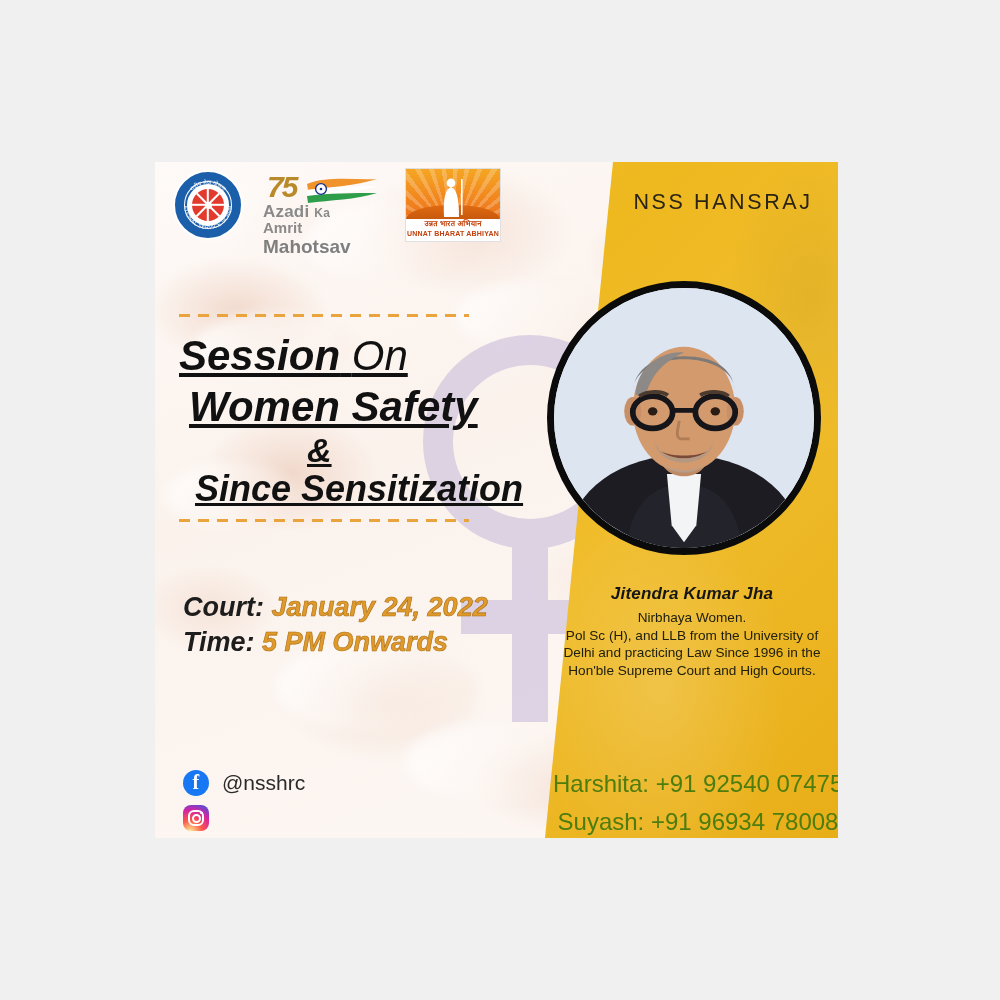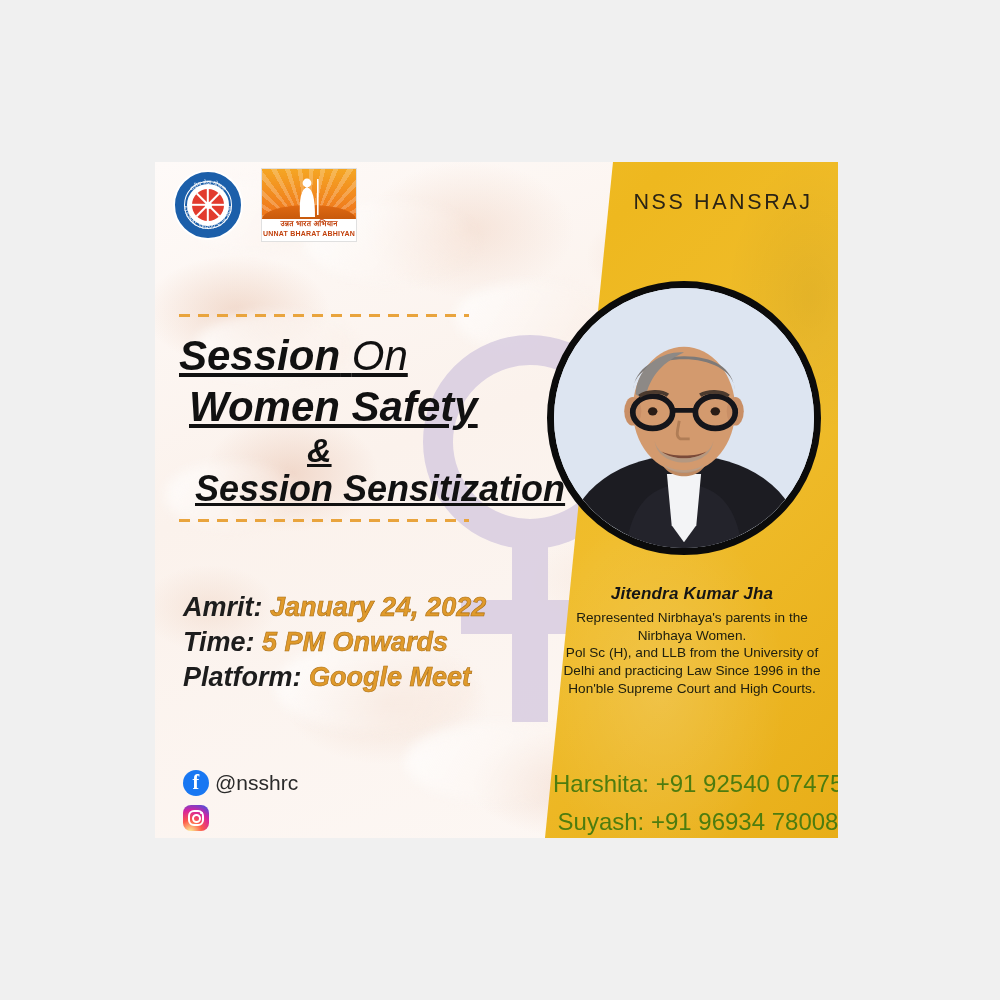--- a/index.html
+++ b/index.html
@@ -122,21 +122,21 @@
   .h3{ font-size:34px; font-weight:800; padding-left:136px; margin-top:2px; }
   .h4{ font-size:36px; font-weight:800; padding-left:24px; margin-top:2px; }
 
   
   .details{ position:absolute; left:28px; top:428px; font-style:italic; line-height:1.30; }
   .d-row{ font-size:27px; font-weight:800; color:#1d1d1d; white-space:nowrap; }
   .d-val{ color:#e09a2b; -webkit-text-stroke:.6px #a96d13; }
 
   
   .socials{ position:absolute; left:28px; top:608px; }
-  .soc-row{ display:flex; align-items:center; gap:6px; margin-bottom:9px; }
+  .soc-row{ display:flex; align-items:center; gap:13px; margin-bottom:9px; }
   .soc-txt{ font-size:21px; color:#2a2a2a; }
   .fb-ico{ width:26px; height:26px; border-radius:50%; background:#1877f2;
            position:relative; flex:0 0 auto; }
   .fb-ico::after{ content:"f"; position:absolute; left:50%; top:50%;
                   transform:translate(-54%,-52%); color:#fff; font-size:20px;
                   font-weight:800; font-family:"Liberation Serif", serif; }
   .ig-ico{ width:26px; height:26px; border-radius:8px; flex:0 0 auto;
            background:radial-gradient(circle at 28% 104%, #fdf497 0%, #fd5949 36%, #d6249f 66%, #285AEB 100%);
            position:relative; }
   .ig-ico .sq{ position:absolute; left:5px; top:5px; right:5px; bottom:5px;
@@ -210,20 +210,40 @@
           </defs>
           <text font-size="5.4" fill="#ffffff" font-family="Liberation Sans, sans-serif">
             <textPath href="#arcTop" startOffset="50%" text-anchor="middle">राष्ट्रीय सेवा योजना</textPath>
           </text>
           <text font-size="5.1" fill="#ffffff" font-family="Liberation Sans, sans-serif" letter-spacing="0.4">
             <textPath href="#arcBot" startOffset="50%" text-anchor="middle">NATIONAL SERVICE SCHEME</textPath>
           </text>
         </svg>
       </div>
 
+      <div class="azadi">
+        <div class="azadi-75">75</div>
+        <svg class="azadi-flag" viewBox="0 0 74 26">
+          <path d="M2 6 C 22 -2, 48 2, 72 1 C 50 8, 26 9, 3 12 Z" fill="#f0932b"></path>
+          <path d="M2 12 C 24 9, 48 8, 72 8 C 50 15, 26 15, 3 18 Z" fill="#ffffff"></path>
+          <path d="M2 18 C 24 15, 48 15, 72 15 C 50 22, 26 22, 3 25 Z" fill="#2e9e4b"></path>
+          <circle cx="16" cy="11" r="5.4" fill="#ffffff" stroke="#17308f" stroke-width="1.4"></circle>
+          <circle cx="16" cy="11" r="1.3" fill="#17308f"></circle>
+        </svg>
+        <div class="azadi-words">
+          <div class="az-l1">
+            <b>Azadi</b>
+            <span class="az-ka">Ka</span>
+          </div>
+          <div class="az-l2">
+            <span>Amrit</span>
+            <span class="az-mah">Mahotsav</span>
+          </div>
+        </div>
+      </div>
 
       <div class="uba">
         <div class="uba-rays"></div>
         <div class="uba-ground"></div>
         <svg class="uba-fig" viewBox="0 0 26 40">
           <circle cx="11" cy="6" r="4.4" fill="#ffffff"></circle>
           <path d="M11 10 C 5 12, 3 22, 4 40 L 19 40 C 19 22, 17 12, 11 10 Z" fill="#ffffff"></path>
           <rect x="21" y="2" width="1.6" height="36" fill="#ffffff"></rect>
         </svg>
         <div class="uba-cap">
@@ -237,37 +257,33 @@
 
     <div class="headline">
       <div class="dashline dash-top"></div>
       <div class="h-rows">
         <div class="h-row h1">
           <span>Session</span>
           <span class="light">On</span>
         </div>
         <div class="h-row h2">Women Safety</div>
         <div class="h-row h3">&amp;</div>
-        <div class="h-row h4">Session Sensitization</div>
+        <div class="h-row h4">Since Sensitization</div>
       </div>
       <div class="dashline dash-bot"></div>
     </div>
 
     <div class="details">
       <div class="d-row">
-        <span>Amrit:</span>
+        <span>Court:</span>
         <span class="d-val">January 24, 2022</span>
       </div>
       <div class="d-row">
         <span>Time:</span>
         <span class="d-val">5 PM Onwards</span>
-      </div>
-      <div class="d-row">
-        <span>Platform:</span>
-        <span class="d-val">Google Meet</span>
       </div>
     </div>
 
     <div class="socials">
       <div class="soc-row">
         <span class="fb-ico"></span>
         <span class="soc-txt">@nsshrc</span>
       </div>
       <div class="soc-row">
         <span class="ig-ico">
@@ -302,21 +318,20 @@
         <path d="M132 140 C 130 152, 128 156, 133 159 L 143 159" stroke="#b07d56" stroke-width="3" fill="none"></path>
         <path d="M113 172 C 124 182, 150 182, 161 172 C 152 178, 122 178, 113 172 Z" fill="#7a4a39"></path>
         <path d="M106 160 C 108 186, 166 186, 168 160 C 166 192, 108 192, 106 160 Z" fill="#9b9792" opacity=".55"></path>
         <path d="M116 186 C 126 194, 148 194, 158 186 C 150 198, 124 198, 116 186 Z" fill="#a8a29c" opacity=".5"></path>
       </svg>
     </div>
 
     <div class="speaker">
       <div class="sp-name">Jitendra Kumar Jha</div>
       <div class="sp-bio">
-        <div>Represented Nirbhaya's parents in the</div>
         <div>Nirbhaya Women.</div>
         <div>Pol Sc (H), and LLB from the University of</div>
         <div>Delhi and practicing Law Since 1996 in the</div>
         <div>Hon'ble Supreme Court and High Courts.</div>
       </div>
     </div>
 
     <div class="contacts">
       <div class="ct-row">Harshita: +91 92540 07475</div>
       <div class="ct-row">Suyash: +91 96934 78008</div>

